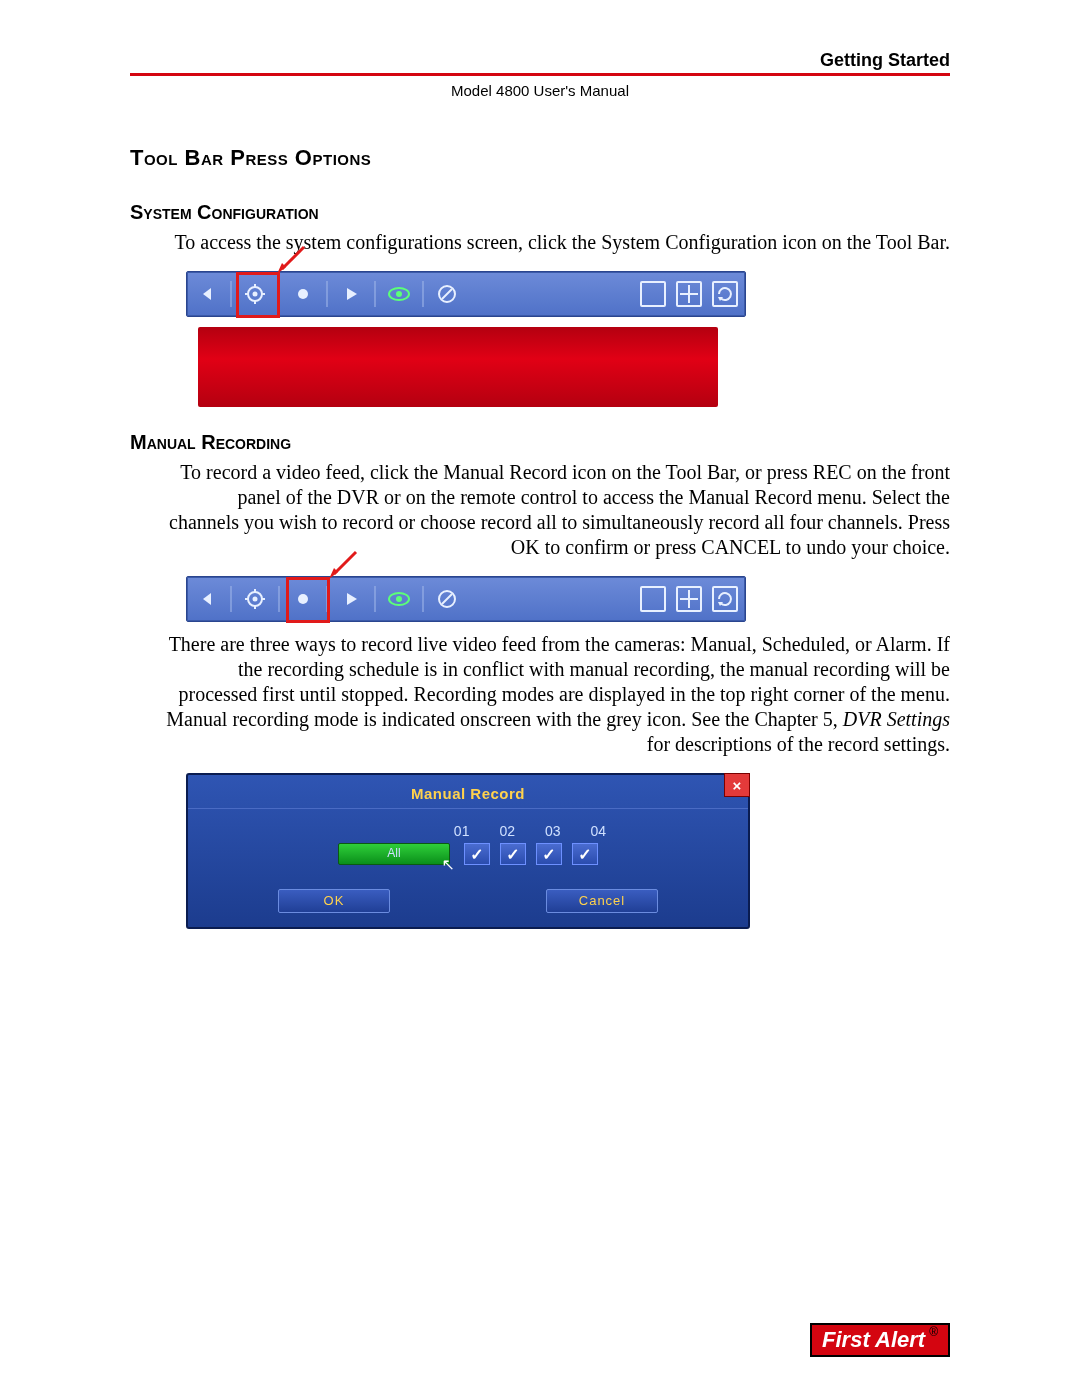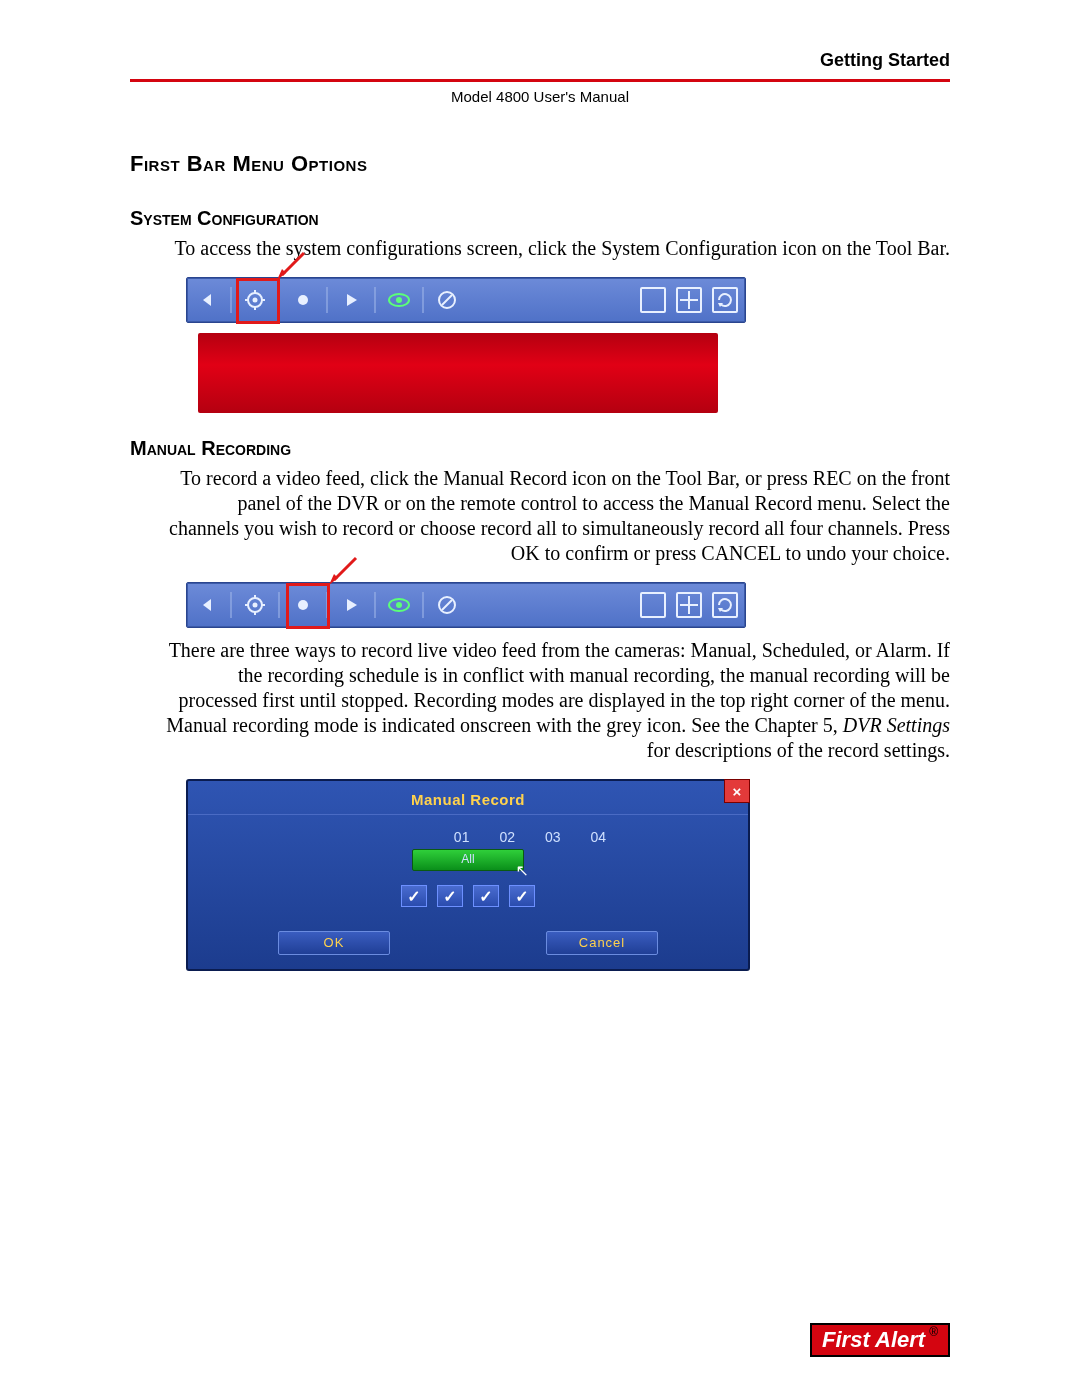--- a/index.html
+++ b/index.html
@@ -13,21 +13,21 @@
     width: 1080px;
     min-height: 1397px;
     margin: 0 auto;
     padding: 50px 130px 40px 130px;
     box-sizing: border-box;
     position: relative;
   }
   .hdr {
     text-align: right;
     border-bottom: 3px solid #d40510;
-    padding-bottom: 8px;
+    padding-bottom: 2px;
     margin-bottom: 2px;
   }
   .hdr-top {
     font-family: Arial, Helvetica, sans-serif;
     font-weight: bold;
     font-size: 18px;
     color: #000;
   }
   .hdr-sub {
     text-align: center;
@@ -202,21 +202,21 @@
 </head>
 <body>
 
 <div class="page">
 
   <div class="hdr">
     <span class="hdr-top">Getting Started</span>
   </div>
   <div class="hdr-sub">Model 4800 User's Manual</div>
 
-  <div class="h1">First Bar Menu Options</div>
+  <div class="h1">Tool Bar Press Options</div>
 
   <div class="h2">System Configuration</div>
   <div class="body">To access the system configurations screen, click the System Configuration icon on the Tool Bar.</div>
 
   <div class="tb-wrap">
     <div class="arrow" style="left:88px;">
       <svg width="34" height="30" viewBox="0 0 34 30">
         <line x1="30" y1="2" x2="8" y2="24" stroke="#e11a1a" stroke-width="3"></line>
         <polygon points="3,29 12,22 8,18" fill="#e11a1a"></polygon>
       </svg>
@@ -373,21 +373,21 @@
     <div class="dlg-title">Manual Record</div>
     <div class="dlg-row">
       <span style="width:110px"></span>
       <div class="ch-labels">
         <span>01</span>
         <span>02</span>
         <span>03</span>
         <span>04</span>
       </div>
     </div>
-    <div class="dlg-row" style="margin-top:4px;flex-direction:column;">
+    <div class="dlg-row" style="margin-top:4px;">
       <div class="all-btn">
         <span>All</span>
         <span class="cursor">↖</span>
       </div>
       <div class="checks">
         <div class="chk">✓</div>
         <div class="chk">✓</div>
         <div class="chk">✓</div>
         <div class="chk">✓</div>
       </div>

